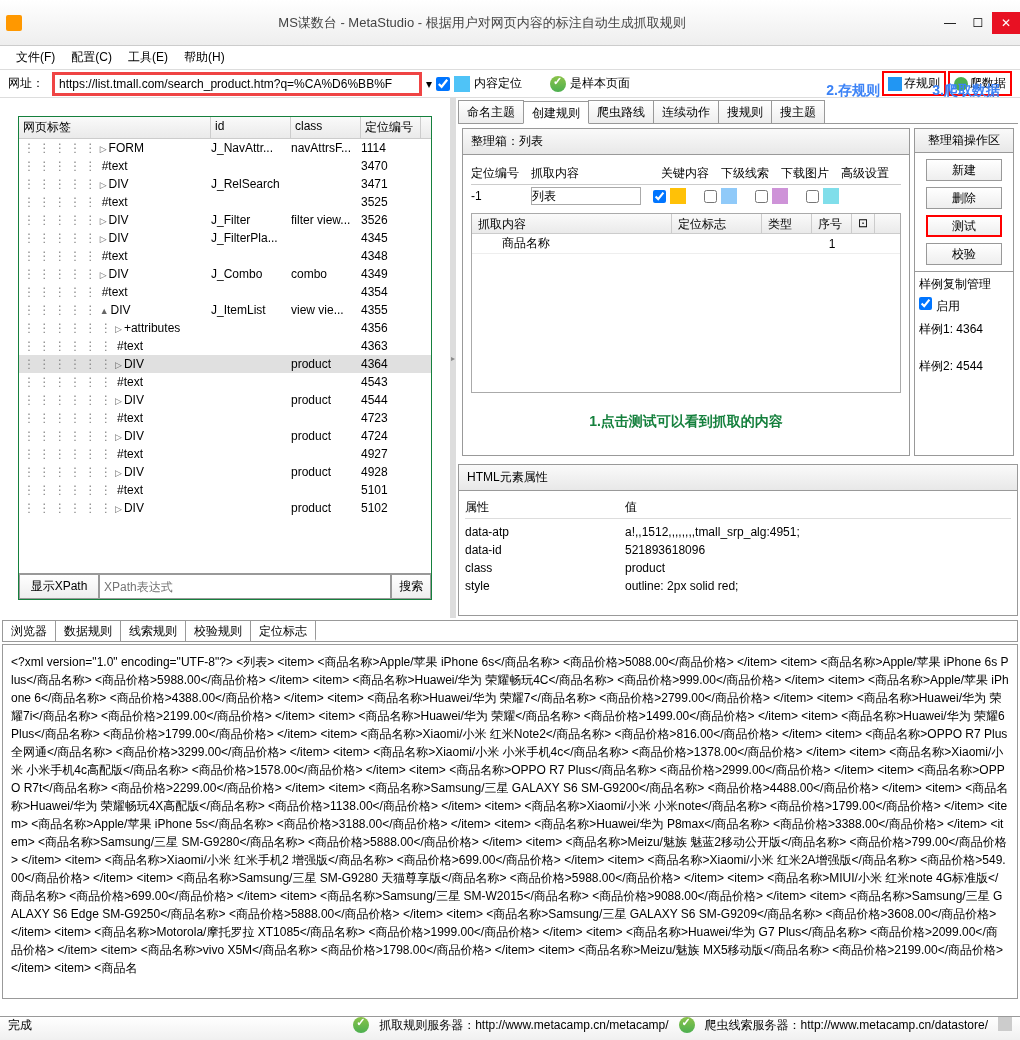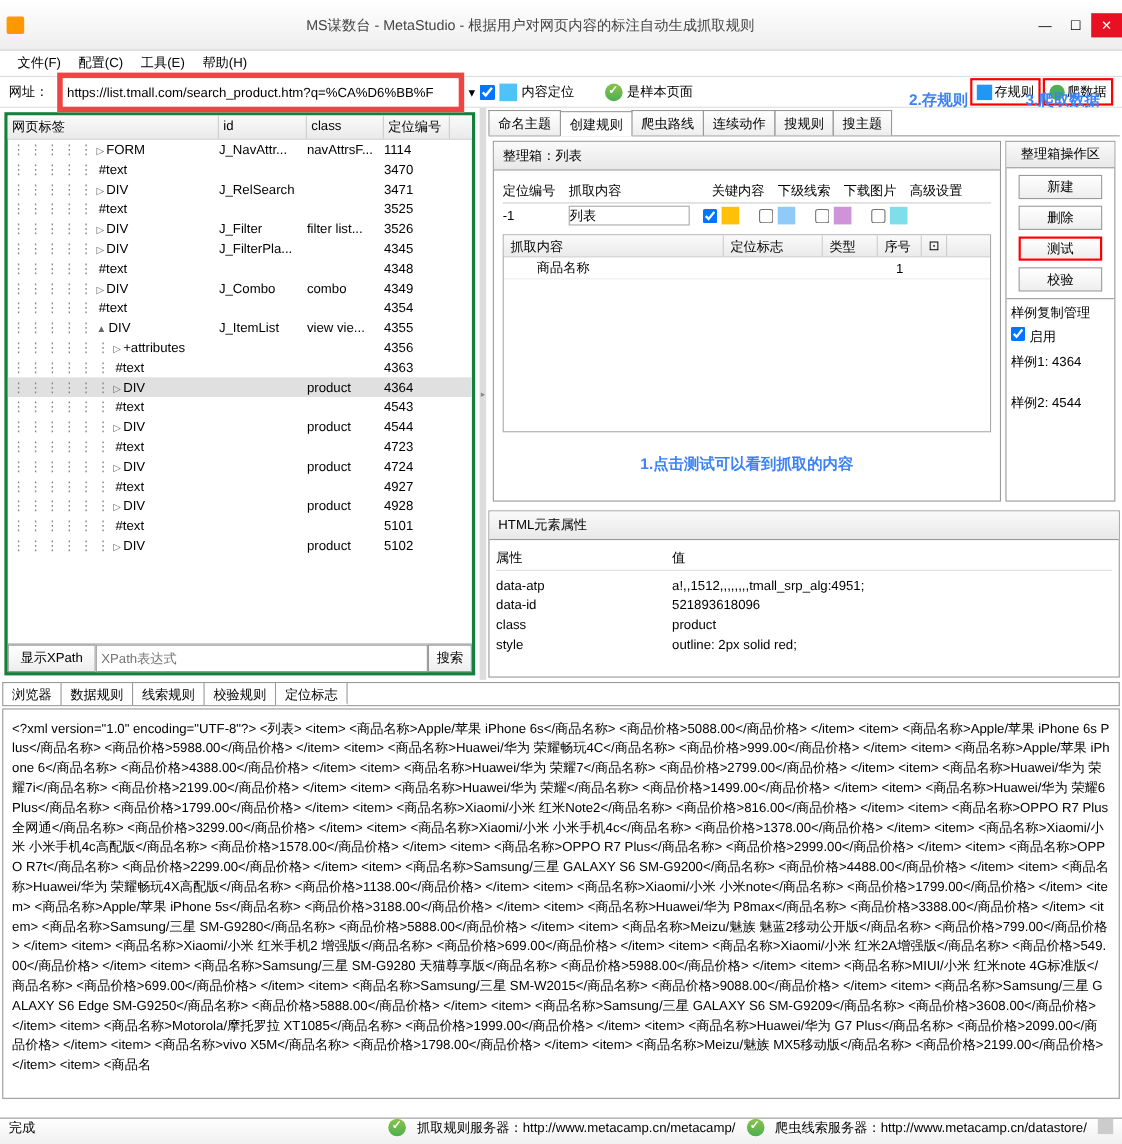--- a/index.html
+++ b/index.html
@@ -6,32 +6,32 @@
 body{background:#fff;width:1020px;height:1040px;overflow:hidden;position:relative}
 .titlebar{height:46px;background:linear-gradient(#fff,#eee);display:flex;align-items:center;border-bottom:1px solid #ccc}
 .tb-icon{width:16px;height:16px;background:#ff9800;margin:0 6px;border-radius:2px}
 .tb-title{flex:1;text-align:center;color:#444;font-size:13px}
 .winbtn{width:28px;height:22px;display:flex;align-items:center;justify-content:center;cursor:pointer}
 .winbtn.close{background:#e81123;color:#fff}
 .menubar{height:24px;display:flex;align-items:center;padding:0 8px;border-bottom:1px solid #ddd}
 .menuitem{padding:2px 8px;cursor:pointer}
 .toolbar{height:28px;display:flex;align-items:center;padding:4px 8px;gap:4px;border-bottom:1px solid #ddd;position:relative}
 .tlabel{margin-right:4px}
-.url-in{flex:0 0 370px;height:36px;border:5px solid #ef4444;padding:0 4px}
+.url-in{flex:0 0 370px;height:24px;border:3px solid #ef4444;padding:0 4px}
 .ck{width:14px;height:14px}
 .sicon{width:16px;height:16px;display:inline-block}
 .green-check{background:linear-gradient(#8bc34a,#4caf50);border-radius:50%;position:relative}
 .green-check::after{content:"✓";color:#fff;position:absolute;left:3px;top:-1px;font-size:11px;font-weight:bold}
 .toolbar-right{position:absolute;right:8px;display:flex;gap:2px}
 .tbbtn{border:2px solid #f00;padding:2px 4px;display:flex;align-items:center;gap:2px;cursor:pointer}
 .save-i{width:14px;height:14px;background:#2196f3}
 .globe-i{width:14px;height:14px;background:#4caf50;border-radius:50%}
 .anno{position:absolute;color:#3b82f6;font-weight:bold;font-size:14px}
 .main{display:flex;height:520px}
-.left-panel{width:428px;border:3px solid #15803d;margin:4px;display:flex;flex-direction:column}
+.left-panel{width:428px;border:1px solid #15803d;margin:18px;display:flex;flex-direction:column}
 .tree-head{display:flex;background:linear-gradient(#fafafa,#eaeaea);border-bottom:1px solid #ccc;height:22px}
 .th-cell{padding:2px 4px;border-right:1px solid #ccc}
 .tree-body{flex:1;overflow:auto}
 .tr-row{display:flex;height:18px;align-items:center;cursor:pointer}
 .tr-row.sel{background:#e0e0e0}
 .tc1{width:192px;padding-left:4px;overflow:hidden;white-space:nowrap}
 .tc2{width:80px;overflow:hidden;white-space:nowrap}
 .tc3{width:70px;overflow:hidden;white-space:nowrap}
 .tc4{width:60px}
 .tree-ind{display:inline-block;color:#888}
@@ -50,21 +50,21 @@
 .grid-head{display:flex;border-bottom:1px solid #ccc;padding:2px 0}
 .gh{font-size:12px}
 .grid-row{display:flex;align-items:center;padding:2px 0}
 .gin{width:100px;height:18px;border:1px solid #aaa}
 .smck{width:13px;height:13px;margin-right:4px}
 .tree2{border:1px solid #aaa;margin-top:6px;height:180px}
 .t2h{display:flex;background:linear-gradient(#fafafa,#eaeaea);height:20px;border-bottom:1px solid #ccc}
 .t2h>div{padding:2px 6px;border-right:1px solid #ccc}
 .t2r{display:flex;height:20px;align-items:center;border-bottom:1px solid #eee}
 .t2r>div{padding:0 6px}
-.anno-red{color:#3b82f6;font-weight:bold;font-size:14px;text-align:center;margin-top:20px}
+.anno-red{color:#15803d;font-weight:bold;font-size:14px;text-align:center;margin-top:20px}
 .ops-panel{width:100px;border:1px solid #999}
 .ops-head{background:linear-gradient(#fafafa,#e8e8e8);padding:3px;text-align:center;border-bottom:1px solid #999}
 .op-btn{display:block;width:76px;margin:6px auto;height:22px;border:1px solid #999;background:linear-gradient(#fff,#eee);cursor:pointer}
 .op-btn.test{border:2px solid #f00}
 .ops-sec{border-top:1px solid #999;padding:4px;font-size:11px}
 .attr-panel{border:1px solid #999;margin-top:4px;height:152px}
 .ap-head{background:linear-gradient(#fafafa,#e8e8e8);padding:4px 8px;border-bottom:1px solid #999}
 .ap-body{padding:6px}
 .ap-row{display:flex;padding:2px 0}
 .ap-k{width:160px}
@@ -149,21 +149,21 @@
         </div>
         <div class="tr-row">
           <div class="tc1"><span class="tree-ind">⋮&nbsp;⋮&nbsp;⋮&nbsp;⋮&nbsp;⋮&nbsp;</span><span class="tri"></span>#text</div>
           <div class="tc2"></div>
           <div class="tc3"></div>
           <div class="tc4">3525</div>
         </div>
         <div class="tr-row">
           <div class="tc1"><span class="tree-ind">⋮&nbsp;⋮&nbsp;⋮&nbsp;⋮&nbsp;⋮&nbsp;</span><span class="tri">▷</span>DIV</div>
           <div class="tc2">J_Filter</div>
-          <div class="tc3">filter list...</div>
+          <div class="tc3">filter view...</div>
           <div class="tc4">3526</div>
         </div>
         <div class="tr-row">
           <div class="tc1"><span class="tree-ind">⋮&nbsp;⋮&nbsp;⋮&nbsp;⋮&nbsp;⋮&nbsp;</span><span class="tri">▷</span>DIV</div>
           <div class="tc2">J_FilterPla...</div>
           <div class="tc3"></div>
           <div class="tc4">4345</div>
         </div>
         <div class="tr-row">
           <div class="tc1"><span class="tree-ind">⋮&nbsp;⋮&nbsp;⋮&nbsp;⋮&nbsp;⋮&nbsp;</span><span class="tri"></span>#text</div>

